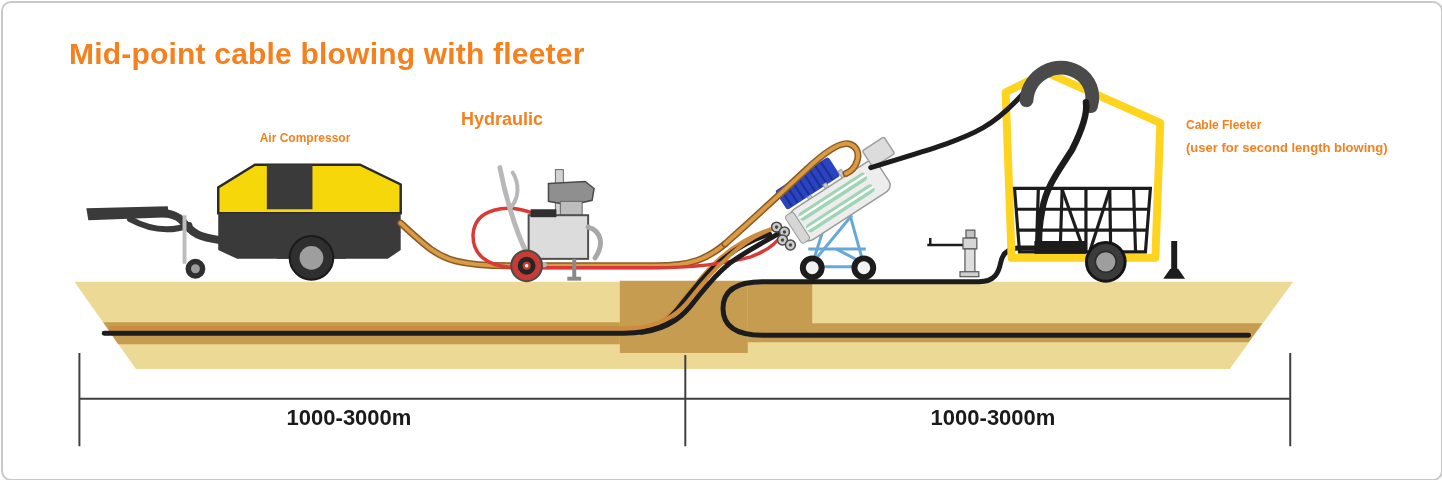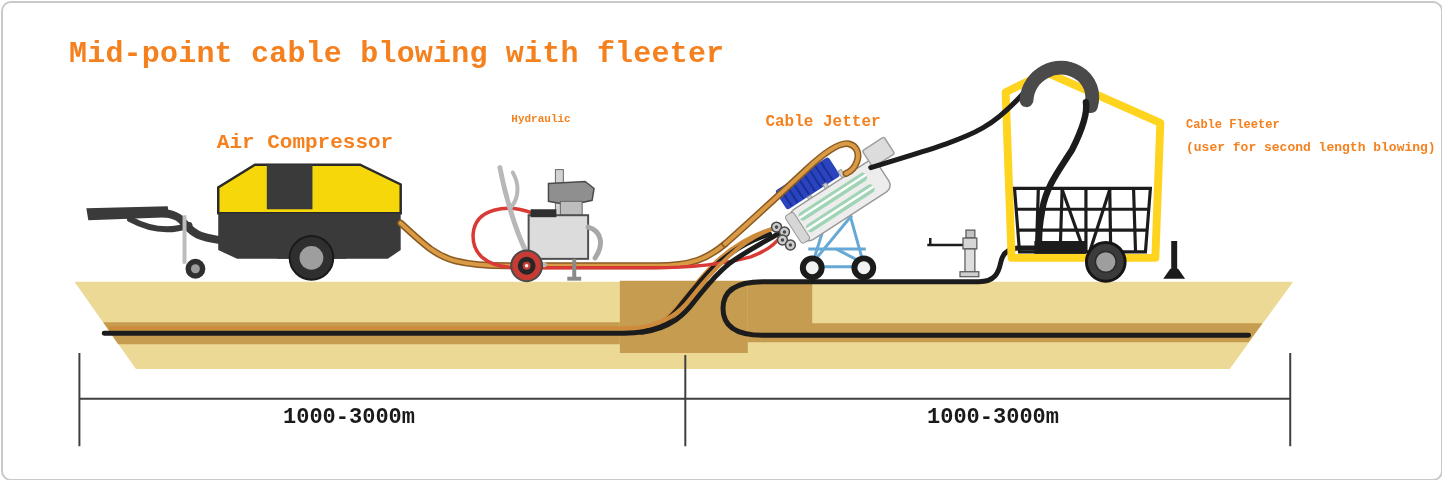--- a/index.html
+++ b/index.html
@@ -6,27 +6,27 @@
     --accent:#F5801E; --ground:#EDD996; --pit:#C69C50;
     --machine-yellow:#F6D70A; --fleeter-yellow:#FFD41F;
     --hose-orange:#D99B45; --hose-orange-dark:#8A5A22; --duct-orange:#CE8B3B;
     --hose-red:#D93A35; --jetter-blue:#2A44C0; --frame-blue:#66A8D6;
     --cable-black:#1C1C1C; --measure-line:#3F3F3F; --measure-text:#1A1A1A;
   }
   html,body{margin:0;padding:0;background:#fff;}
   .stage{
     position:relative;width:1438px;height:476px;margin:1px;
     background:#ffffff;border:2px solid #c9c9c9;border-radius:10px;
-    overflow:hidden;font-family:Liberation Mono, monospace;
+    overflow:hidden;font-family:Liberation Sans, sans-serif;
   }
   .stage svg{position:absolute;left:0;top:0;width:100%;height:100%;}
   .lbl{position:absolute;font-weight:bold;color:var(--accent);white-space:nowrap;}
   .title{left:66px;top:34px;font-size:30px;letter-spacing:.2px;}
-  .lbl-air{left:202px;top:128px;width:200px;text-align:center;font-size:21px;}
-  .lbl-hpp{left:458px;top:104px;width:160px;text-align:center;font-size:11px;line-height:24px;}
+  .lbl-air{left:202px;top:128px;width:200px;text-align:center;font-size:12px;}
+  .lbl-hpp{left:458px;top:104px;width:160px;text-align:left;font-size:18px;line-height:24px;}
   .lbl-jetter{left:738px;top:110px;width:164px;text-align:center;font-size:16px;}
   .lbl-fleeter{left:1183px;top:115px;font-size:12px;}
   .lbl-fleeter-note{left:1183px;top:137px;font-size:13px;}
   .meas{position:absolute;top:402px;font-weight:bold;color:var(--measure-text);font-size:22px;text-align:center;}
   .meas-left{left:73px;width:546px;}
   .meas-right{left:740px;width:500px;}
 </style>
 </head>
 <body>
 
@@ -187,18 +187,17 @@
 
       <path fill="none" stroke="var(--cable-black)" stroke-width="6.5" stroke-linecap="round" d="M1088,100 C1090,112 1083,130 1074,148 C1060,170 1048,185 1044,208 C1041,224 1040,236 1041,247"></path>
     </g>
   </svg>
 
   <div class="lbl title">Mid-point cable blowing with fleeter</div>
   <div class="lbl lbl-air">Air Compressor</div>
   <div class="lbl lbl-hpp">
     <div>Hydraulic</div>
   </div>
-  <div class="lbl lbl-jetter">Cable Jetter</div>
   <div class="lbl lbl-fleeter">Cable Fleeter</div>
   <div class="lbl lbl-fleeter-note">(user for second length blowing)</div>
   <div class="meas meas-left">1000-3000m</div>
   <div class="meas meas-right">1000-3000m</div>
 </div>
 
 </body></html>

